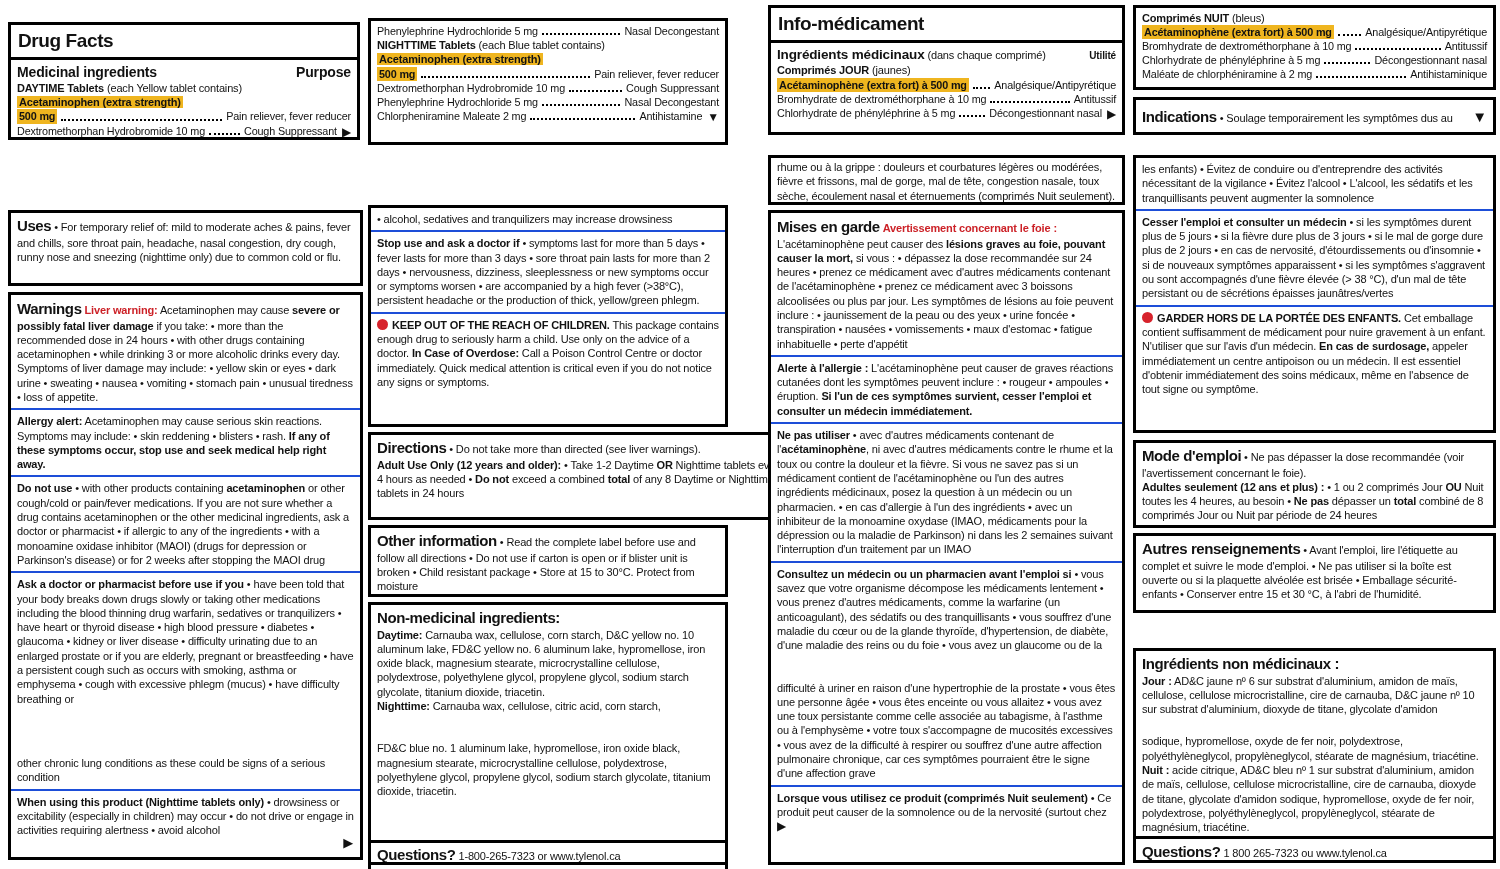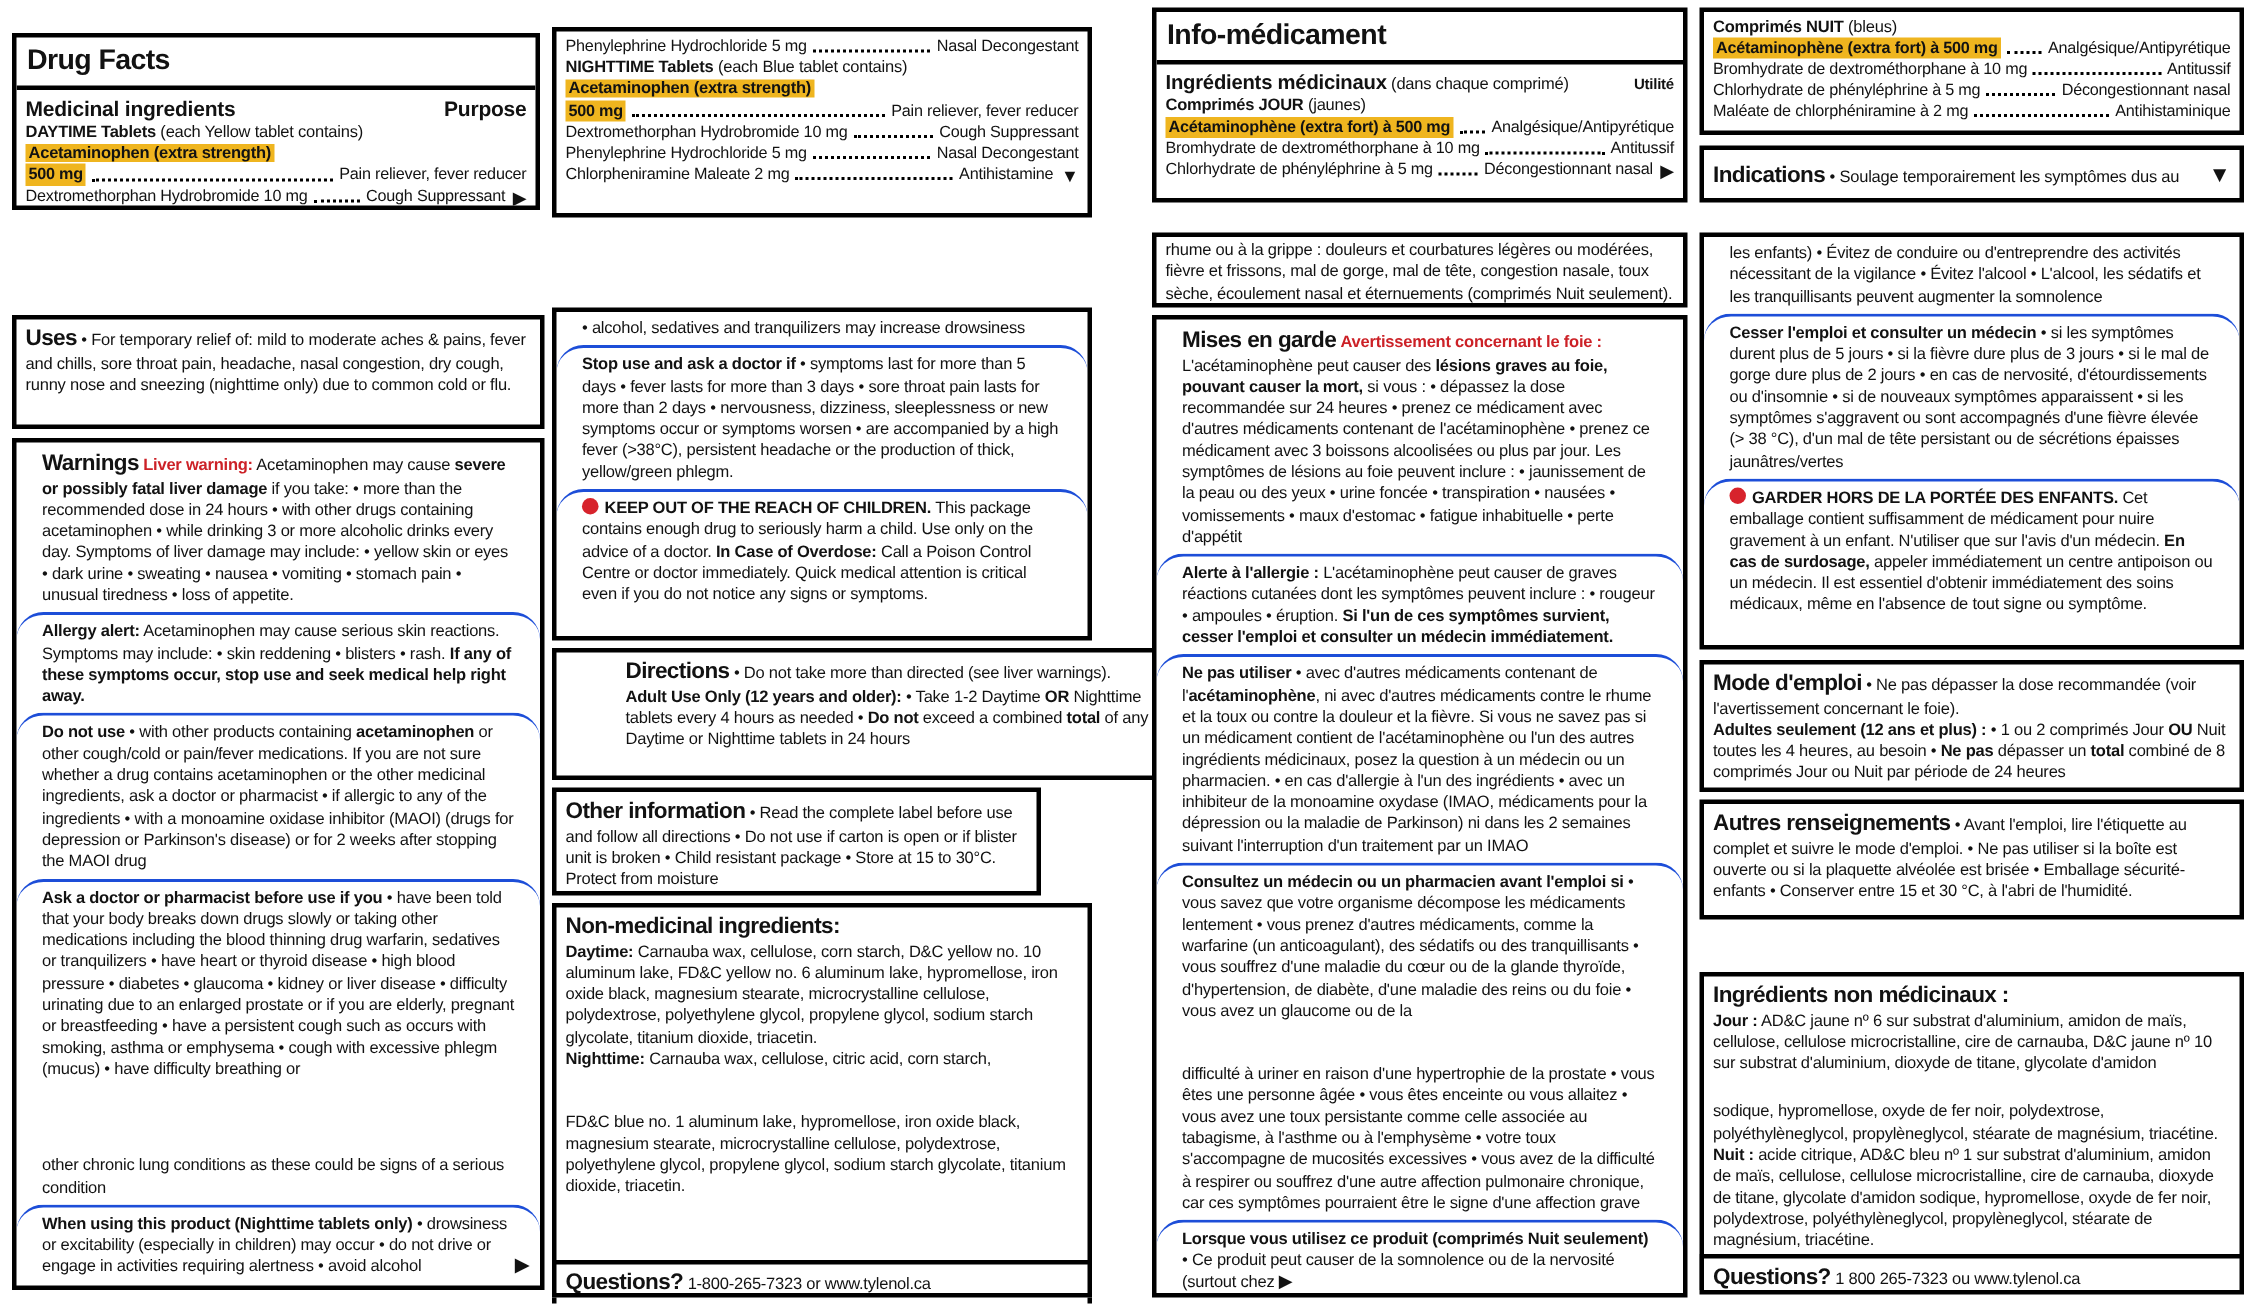--- a/index.html
+++ b/index.html
@@ -5,21 +5,21 @@
   html,body{margin:0;padding:0;}
   body{
     width:1500px;height:869px;position:relative;background:#fff;
     font-family:"Liberation Sans", sans-serif;color:#121212;
     font-size:11px;line-height:1.3;letter-spacing:-0.15px;overflow:hidden;
   }
   .box{position:absolute;border:3px solid #000;background:#fff;box-sizing:border-box;overflow:hidden;}
   .pad{padding:3px 6px;}
   .panel-title{font-size:19px;font-weight:bold;padding:4px 7px 3px;border-bottom:3px solid #000;letter-spacing:-0.4px;}
   .sect-title{font-weight:bold;font-size:15px;letter-spacing:-0.4px;}
-  .sub{padding:4px 17px;border-radius:18px;}
+  .sub{padding:4px 6px;}
   .sub + .sub{border-top:2px solid #1d4ed8;}
   .b{font-weight:bold;}
   .red{color:#cc2127;}
   .hl{background:#efb51f;padding:0 2px;}
   .p{margin:0;}
   .row{display:flex;align-items:flex-end;font-size:10.8px;}
   .row .nm,.row .pu{white-space:nowrap;}
   .row .pu{margin-left:auto;}
   .leader{flex:1;min-width:8px;border-bottom:2px dotted #000;margin:0 4px 3px;}
   .hrow{display:flex;justify-content:space-between;align-items:baseline;}
@@ -182,28 +182,28 @@
     <span>• alcohol, sedatives and tranquilizers may increase drowsiness</span>
   </div>
   <div class="sub">
     <span class="b">Stop use and ask a doctor if</span><span> • symptoms last for more than 5 days • fever lasts for more than 3 days • sore throat pain lasts for more than 2 days • nervousness, dizziness, sleeplessness or new symptoms occur or symptoms worsen • are accompanied by a high fever (&gt;38°C), persistent headache or the production of thick, yellow/green phlegm.</span>
   </div>
   <div class="sub">
     <span class="dot"></span><span class="b">KEEP OUT OF THE REACH OF CHILDREN.</span><span> This package contains enough drug to seriously harm a child. Use only on the advice of a doctor. </span><span class="b">In Case of Overdose:</span><span> Call a Poison Control Centre or doctor immediately. Quick medical attention is critical even if you do not notice any signs or symptoms.</span>
   </div>
 </div>
 
-<div class="box" style="left:368px;top:432px;width:432px;height:88px;padding-left:40px;">
+<div class="box" style="left:368px;top:432px;width:432px;height:88px;">
   <div class="pad">
     <div><span class="sect-title">Directions</span><span> • Do not take more than directed (see liver warnings).</span></div>
     <div><span class="b">Adult Use Only (12 years and older):</span><span> • Take 1-2 Daytime </span><span class="b">OR</span><span> Nighttime tablets every 4 hours as needed • </span><span class="b">Do not</span><span> exceed a combined </span><span class="b">total</span><span> of any 8 Daytime or Nighttime tablets in 24 hours</span></div>
   </div>
 </div>
 
-<div class="box" style="left:368px;top:525px;width:326px;height:72px;">
+<div class="box" style="left:368px;top:525px;width:360px;height:72px;">
   <div class="pad">
     <span class="sect-title">Other information</span><span> • Read the complete label before use and follow all directions • Do not use if carton is open or if blister unit is broken • Child resistant package • Store at 15 to 30°C. Protect from moisture</span>
   </div>
 </div>
 
 <div class="box" style="left:368px;top:602px;width:360px;height:274px;">
   <div class="pad">
     <div class="sect-title">Non-medicinal ingredients:</div>
     <div><span class="b">Daytime:</span><span> Carnauba wax, cellulose, corn starch, D&amp;C yellow no. 10 aluminum lake, FD&amp;C yellow no. 6 aluminum lake, hypromellose, iron oxide black, magnesium stearate, microcrystalline cellulose, polydextrose, polyethylene glycol, propylene glycol, sodium starch glycolate, titanium dioxide, triacetin.</span></div>
     <div><span class="b">Nighttime:</span><span> Carnauba wax, cellulose, citric acid, corn starch,</span></div>

